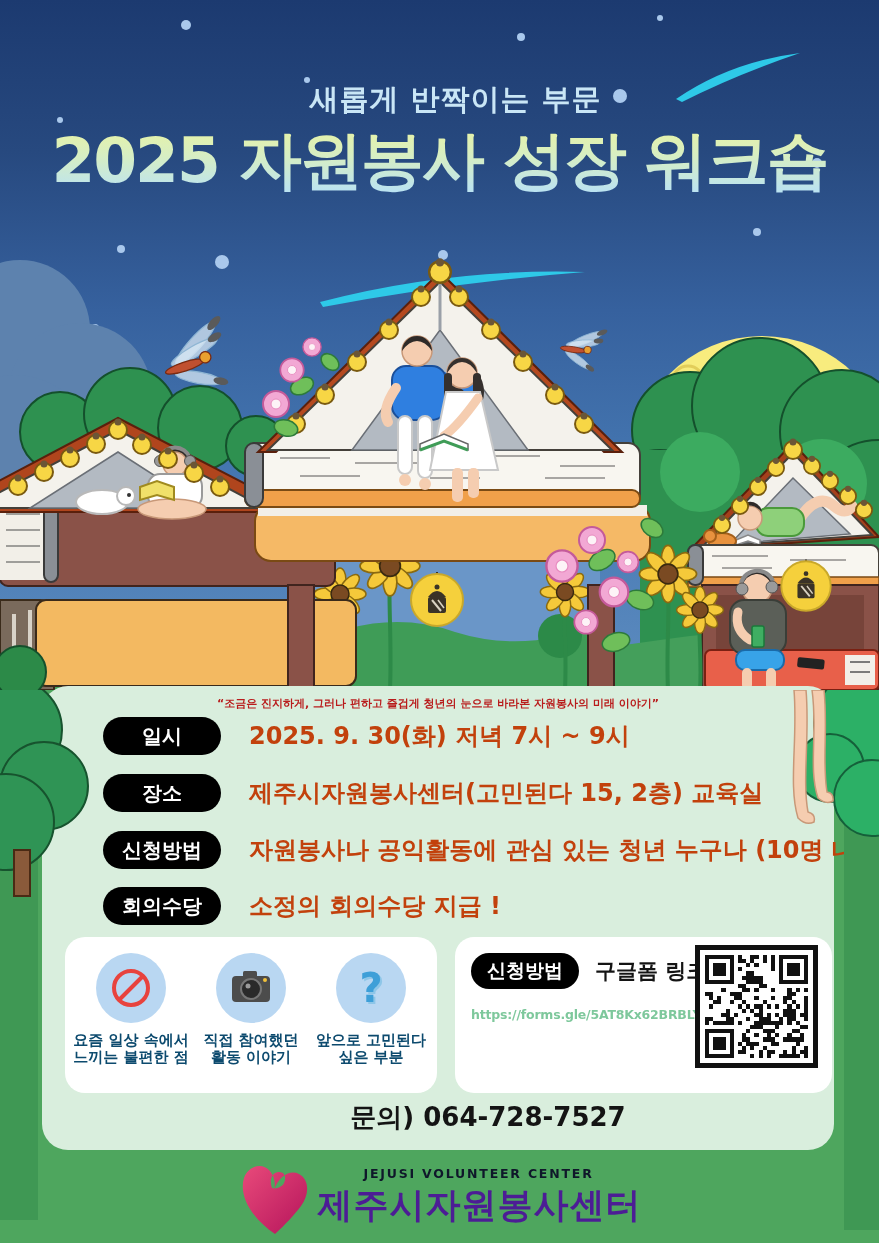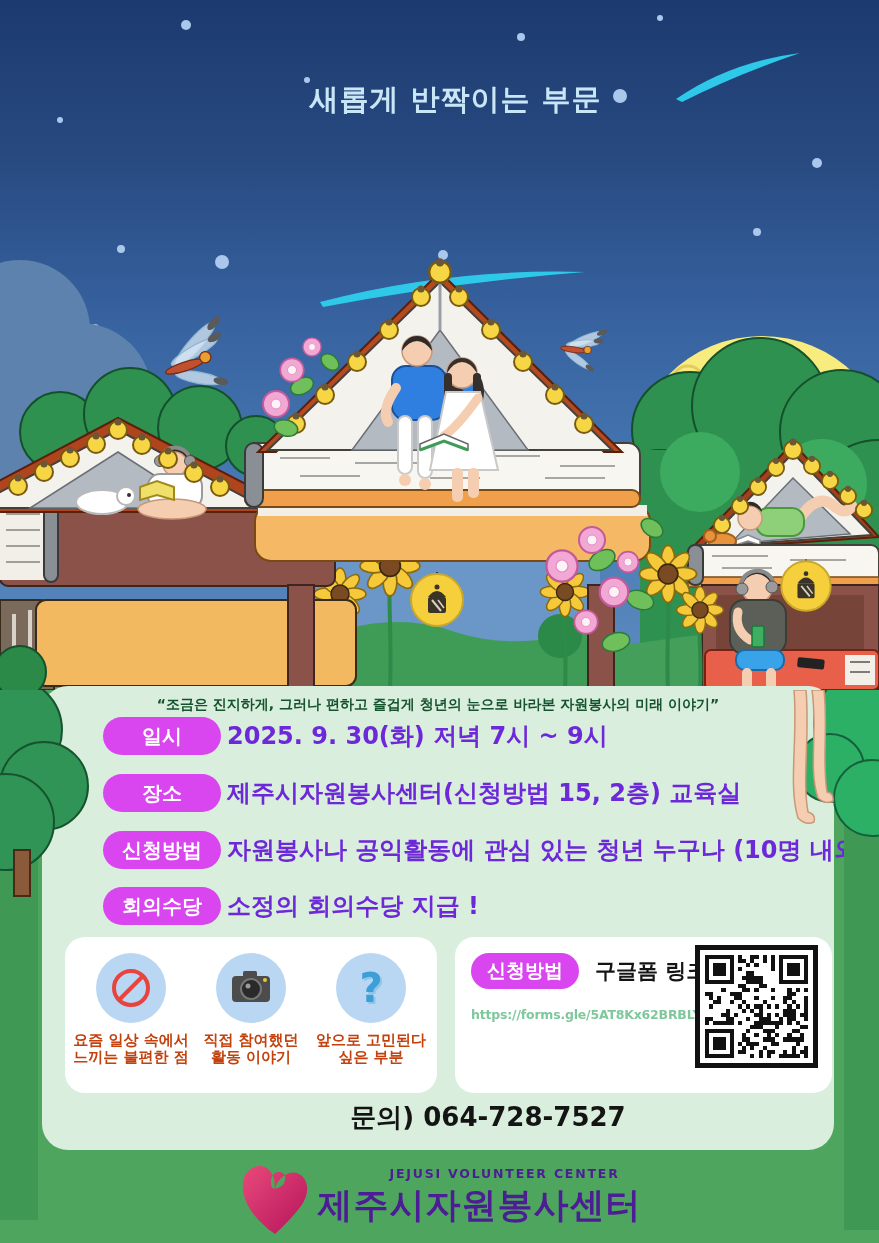--- a/index.html
+++ b/index.html
@@ -13,45 +13,45 @@
   svg.overlay{position:absolute;top:690px;left:0;width:879px;height:553px;display:block;pointer-events:none;}
   .subtitle{position:absolute;top:80px;left:16px;width:879px;text-align:center;
     font-size:29px;font-weight:700;color:#c9e6f6;letter-spacing:1px;}
   .title{position:absolute;top:118px;left:0;width:879px;text-align:center;
     font-size:63px;font-weight:800;letter-spacing:-2px;
     background:linear-gradient(180deg,#e9f3a3 8%,#d6eec4 45%,#b9e2f4 88%);
     -webkit-background-clip:text;background-clip:text;color:transparent;-webkit-text-fill-color:transparent;}
   .card{position:absolute;left:42px;top:686px;width:792px;height:464px;
     background:#d9eedd;border-radius:26px;}
   .quote{position:absolute;top:10px;left:0;width:100%;text-align:center;
-    font-size:14px;font-weight:700;color:#14532d;}
+    font-size:11px;font-weight:700;color:#b91c1c;}
   .info-row{position:absolute;left:61px;height:40px;display:flex;align-items:center;}
   .info-row.r0{top:30px}.info-row.r1{top:87px}.info-row.r2{top:144px}.info-row.r3{top:200px}
-  .pill{width:118px;height:38px;border-radius:19px;background:#d946ef;
+  .pill{width:118px;height:38px;border-radius:19px;background:#000000;
     color:#fff;font-size:20px;font-weight:700;display:flex;align-items:center;justify-content:center;flex:0 0 auto;}
-  .info-text{margin-left:6px;font-size:24px;font-weight:700;color:#6d28d9;white-space:nowrap;}
+  .info-text{margin-left:28px;font-size:24px;font-weight:700;color:#c2410c;white-space:nowrap;}
   .white-card{position:absolute;top:251px;height:156px;background:#fff;border-radius:20px;}
   .topics{left:23px;width:372px;display:flex;justify-content:space-around;align-items:flex-start;padding:16px 6px 0 6px;box-sizing:border-box;}
   .topic{width:118px;text-align:center;}
   .topic .circ{width:70px;height:70px;border-radius:50%;background:#b9d7f2;margin:0 auto;
     display:flex;align-items:center;justify-content:center;}
-  .topic .lbl{margin-top:9px;font-size:15px;font-weight:800;color:#c2410c;line-height:1.15;}
+  .topic .lbl{margin-top:9px;font-size:15px;font-weight:800;color:#0c4a6e;line-height:1.15;}
   .apply{left:413px;width:377px;border-radius:19px;}
   .apply .pill{position:absolute;left:16px;top:16px;width:108px;height:36px;font-size:19px;}
   .apply-title{position:absolute;left:140px;top:20px;font-size:21px;font-weight:800;color:#141414;}
   .apply-url{position:absolute;left:16px;top:70px;font-size:12.5px;font-weight:700;color:#7ec89c;letter-spacing:-0.2px;white-space:nowrap;}
   .qr{position:absolute;right:14px;top:8px;width:123px;height:123px;box-sizing:border-box;
     border:5px solid #111;background:#fff;padding:5px;}
   .qr svg{width:103px;height:103px;display:block;}
   .contact{position:absolute;top:414px;left:11px;width:100%;text-align:center;
     font-size:26px;font-weight:800;color:#141414;padding-left:39px;}
   .footer{position:absolute;top:1152px;left:0;width:879px;height:91px;
     display:flex;align-items:center;justify-content:center;}
   .logo-text{margin-left:6px;}
-  .logo-en{font-size:12.5px;font-weight:800;letter-spacing:1.8px;color:#4c1d95;margin-left:72px;}
+  .logo-en{font-size:12.5px;font-weight:800;letter-spacing:1.8px;color:#0f172a;margin-left:46px;}
   .logo-kr{font-size:35px;font-weight:800;color:#4c1d95;letter-spacing:1px;margin-top:1px;}
   .qmark{font-size:40px;font-weight:800;color:#3e9fd8;text-shadow:2px 2px 0 #8ec6e8;}
 </style>
 </head>
 <body>
 
 <div class="poster">
   <div class="sky"></div>
 
   <svg class="scene" viewBox="0 0 879 690">
@@ -368,31 +368,32 @@
       <use href="#pinkflower" transform="translate(312,347) scale(0.7)"></use>
     </g>
 
     <g>
       <use href="#dragonfly" transform="translate(168,372) rotate(-18) scale(1.25)"></use>
       <use href="#dragonfly" transform="translate(562,348) rotate(8) scale(0.8)"></use>
     </g>
   </svg>
 
   <div class="subtitle">새롭게 반짝이는 부문</div>
+  <div class="title">2025 자원봉사 성장 워크숍</div>
 
   <div class="card">
     <div class="quote">“조금은 진지하게, 그러나 편하고 즐겁게 청년의 눈으로 바라본 자원봉사의 미래 이야기”</div>
 
     <div class="info-row r0">
       <div class="pill">일시</div>
       <div class="info-text">2025. 9. 30(화) 저녁 7시 ~ 9시</div>
     </div>
     <div class="info-row r1">
       <div class="pill">장소</div>
-      <div class="info-text">제주시자원봉사센터(신청방법 15,  2층) 교육실</div>
+      <div class="info-text">제주시자원봉사센터(고민된다 15,  2층) 교육실</div>
     </div>
     <div class="info-row r2">
       <div class="pill">신청방법</div>
       <div class="info-text">자원봉사나 공익활동에 관심 있는 청년 누구나 (10명 내외)</div>
     </div>
     <div class="info-row r3">
       <div class="pill">회의수당</div>
       <div class="info-text">소정의 회의수당 지급 !</div>
     </div>
 

